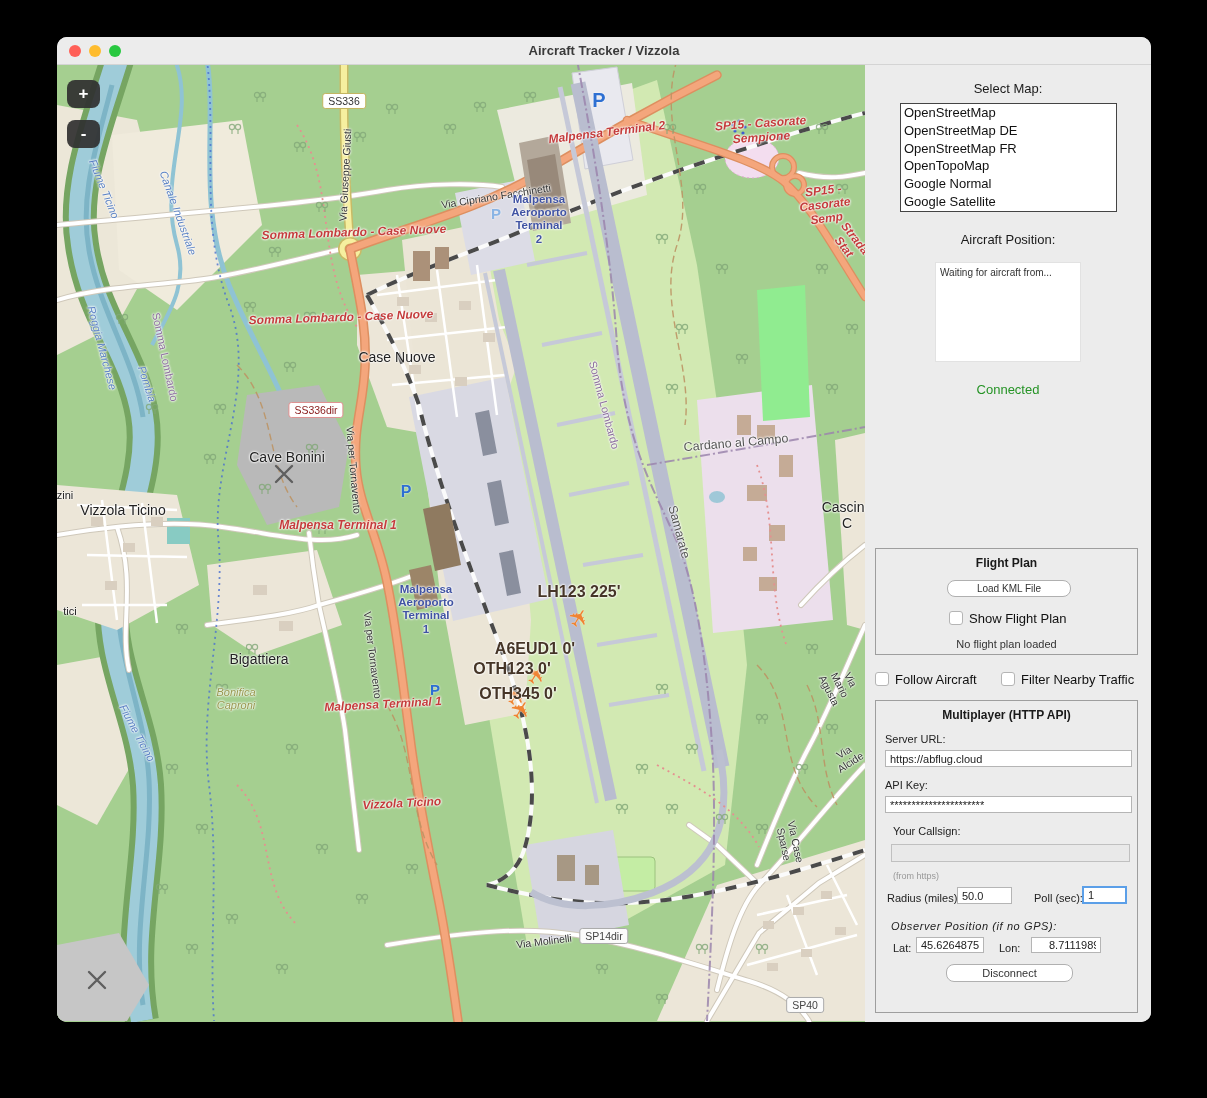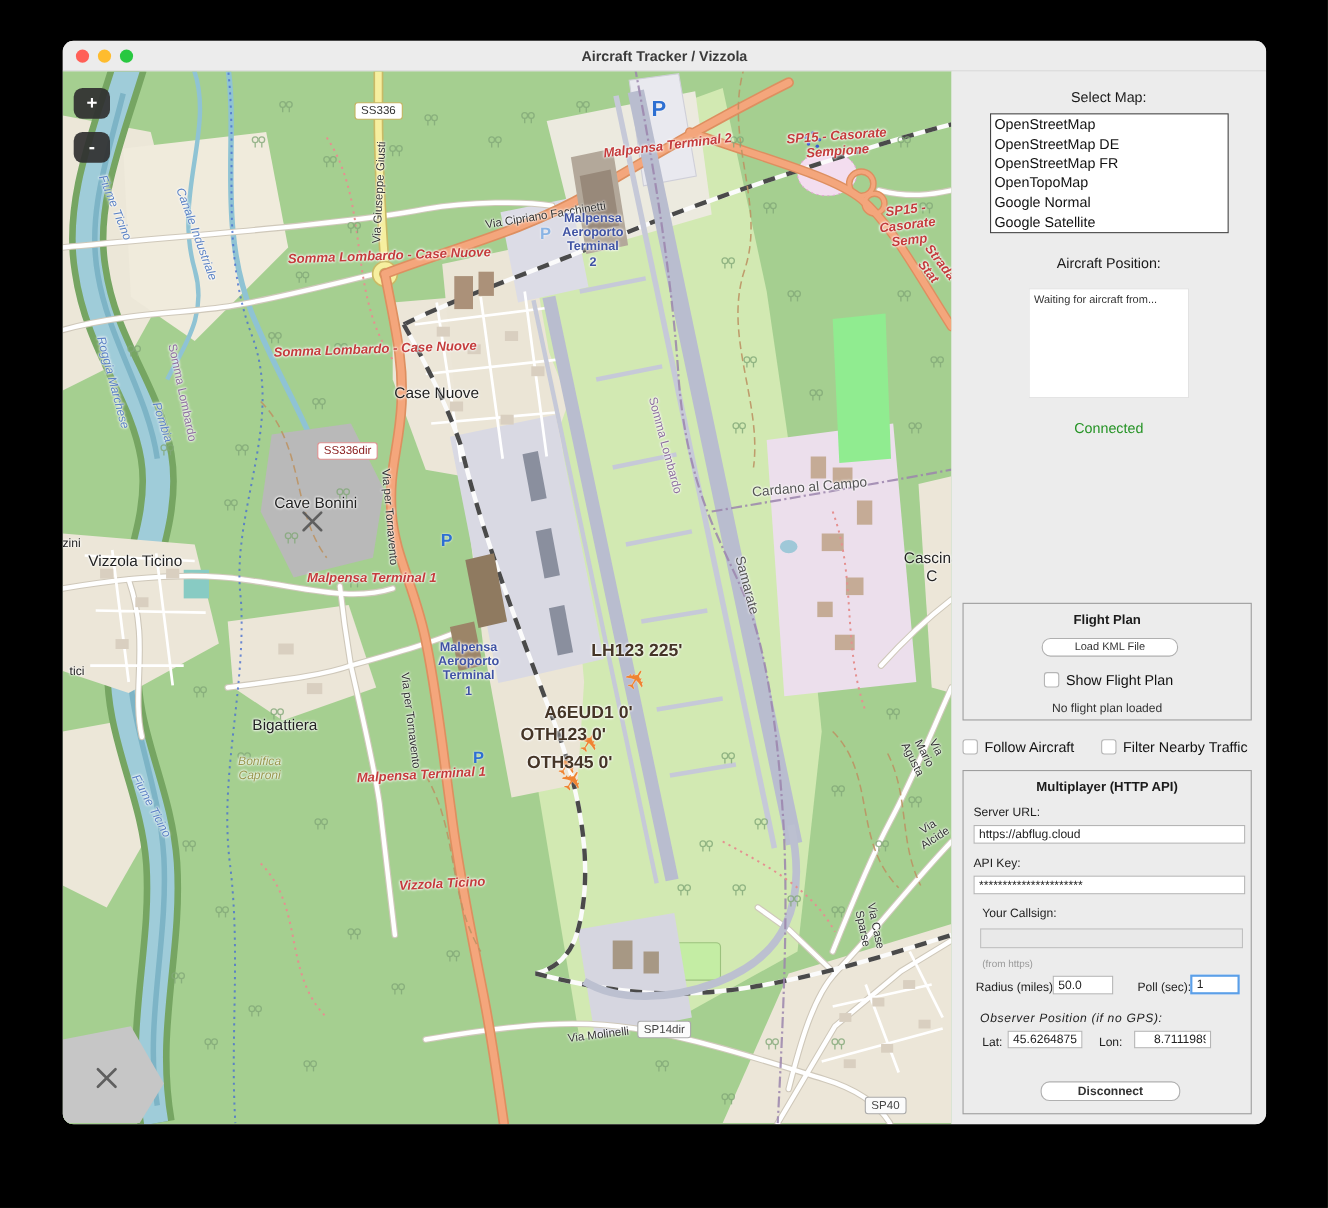--- a/index.html
+++ b/index.html
@@ -744,17 +744,17 @@
       <div class="fld-label" style="left:17px; top:170px; font-size:9px; color:#999;">(from https)</div>
       <div class="fld-label" style="left:11px; top:191px;">Radius (miles):</div>
       <input class="fld" style="left: 81px; top: 186px; width: 55px; height: 17px;" value="50.0">
       <div class="fld-label" style="left:158px; top:191px;">Poll (sec):</div>
       <input class="fld" style="left: 206px; top: 185px; width: 45px; height: 18px; border: 2px solid rgb(91, 159, 232);" value="1">
       <div class="fld-label" style="left:15px; top:219px; font-style:italic; letter-spacing:.6px;">Observer Position (if no GPS):</div>
       <div class="fld-label" style="left:17px; top:241px;">Lat:</div>
       <input class="fld" style="left: 40px; top: 236px; width: 68px; height: 16px;" value="45.6264875">
       <div class="fld-label" style="left:123px; top:241px;">Lon:</div>
       <input class="fld" style="left: 155px; top: 236px; width: 70px; height: 16px; padding-left: 17px;" value="8.7111989">
-      <button class="btn" style="left:70px; top:282px; width:127px; height:18px; font-size:11px;font-weight:bold;">Disconnect</button>
+      <button class="btn" style="left:70px; top:263px; width:127px; height:18px; font-size:11px;">Disconnect</button>
     </div>
     <div id="mp-status">Connected (Observer Mode)</div>
   </div>
 </div>
 
 </body></html>

